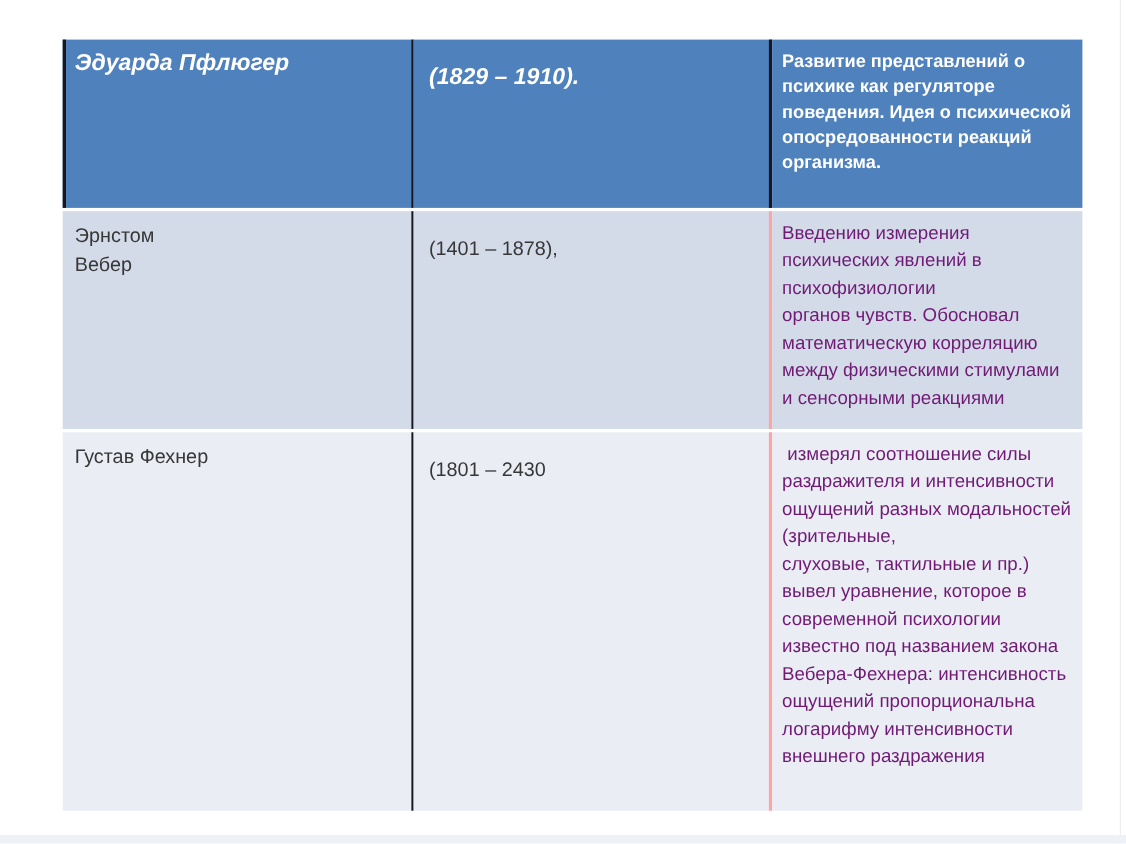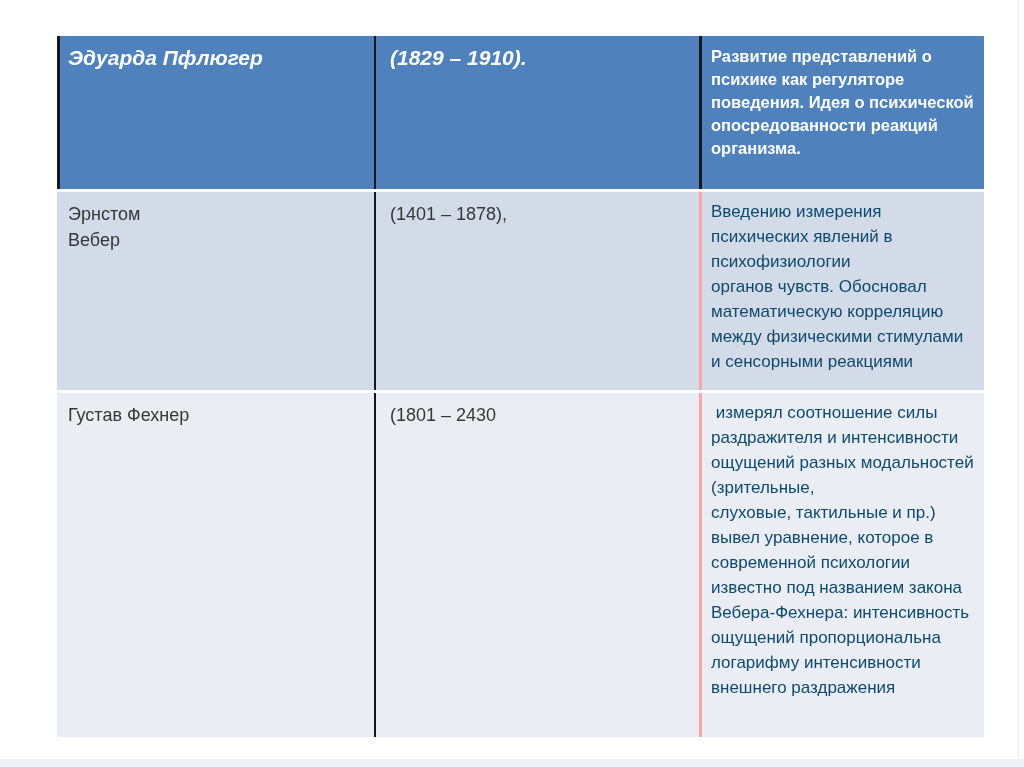--- a/index.html
+++ b/index.html
@@ -38,21 +38,21 @@
   
   .c1 {
     width: 319px;
     border-left: 3px solid transparent;
     border-right: 2px solid #17171f;
     padding: 9px 10px 8px 8px;
   }
   .c2 {
     width: 326px;
     border-right: 3px solid #fca5a5;
-    padding: 9px 10px 8px 14px;
+    padding: 21px 10px 8px 14px;
   }
   .c3 {
     width: 282px;
     padding: 7px 8px 8px 9px;
   }
   
   .row-header .cell { background: #4f81bd; color: #ffffff; }
   .row-header .c1 { border-left-color: #17171f; }
   .row-header .c2 { border-right-color: #17171f; }
   .row-header .c1, .row-header .c2 {
@@ -70,21 +70,21 @@
   
   .row-weber .cell   { background: #d3dae8; }
   .row-fechner .cell { background: #eaedf4; }
   .body-row .c1, .body-row .c2 {
     font-size: 18px;
     color: #373737;
     line-height: 26px;
   }
   .body-row .c3 {
     font-size: 17px;
-    color: #0c4a6e;
+    color: #701a75;
     line-height: 25px;
   }
   .name { white-space: pre-line; }
   .desc { white-space: pre-wrap; }
   
   .bottom-edge {
     position: absolute;
     left: 0; bottom: 0;
     width: 1024px; height: 8px;
     background: #eef1f6;

